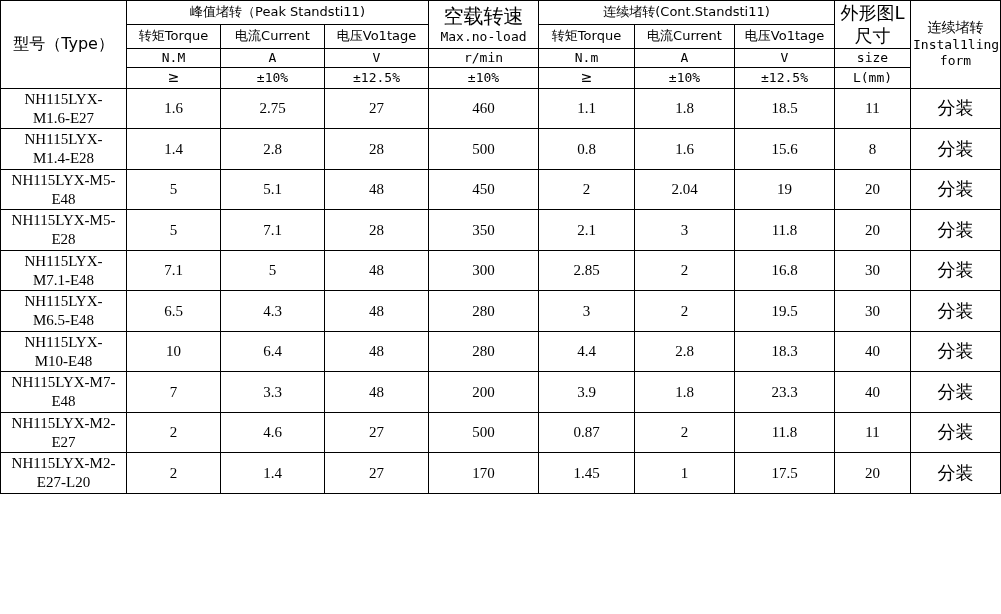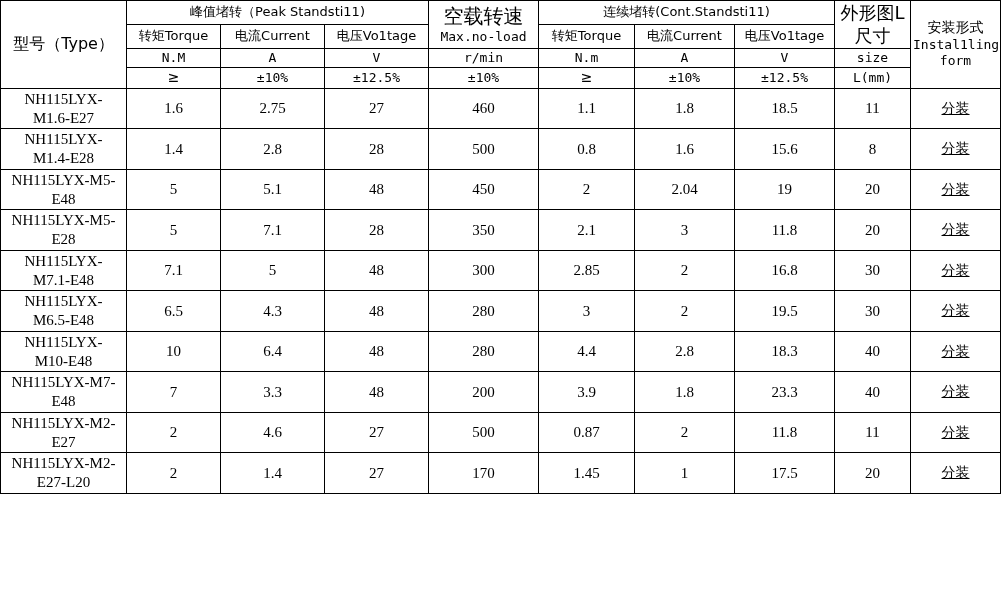--- a/index.html
+++ b/index.html
@@ -70,22 +70,21 @@
     line-height: 1.25;
     padding: 4px 2px;
     margin-top: 24px;
   }
   .cell-val {
     font-family: "Liberation Serif", serif;
     font-size: 15px;
   }
   .cell-install {
     font-family: "DejaVu Sans", sans-serif;
-    font-size: 14px;
-    text-decoration: underline;
+    font-size: 18px;
   }
   .ge { font-family: "DejaVu Sans", sans-serif; font-size: 14px; }
 </style>
 </head>
 <body>
 
 <div id="sheet">
   <table class="spec">
     <colgroup>
       <col style="width:126px">
@@ -103,21 +102,21 @@
       <tr>
         <td rowspan="4" class="type-head cjk">型号（Type）</td>
         <td colspan="3" class="hdr-group mix">峰值堵转（Peak Standsti11)</td>
         <td rowspan="2" class="hdr-group mono">
           <div class="cjk" style="font-size:20px">空载转速</div>
           <div class="mono">Max.no-load</div>
         </td>
         <td colspan="3" class="hdr-group mix">连续堵转(Cont.Standsti11)</td>
         <td rowspan="2" class="hdr-group cjk" style="font-size:18px">外形图L尺寸</td>
         <td rowspan="4" class="hdr-group">
-          <div class="cjk" style="font-size:14px">安装形式</div>
+          <div class="cjk" style="font-size:14px">连续堵转</div>
           <div class="mono">Instal1ling</div>
           <div class="mono">form</div>
         </td>
       </tr>
       <tr>
         <td class="hdr-sub mix">转矩Torque</td>
         <td class="hdr-sub mix">电流Current</td>
         <td class="hdr-sub mix">电压Vo1tage</td>
         <td class="hdr-sub mix">转矩Torque</td>
         <td class="hdr-sub mix">电流Current</td>

